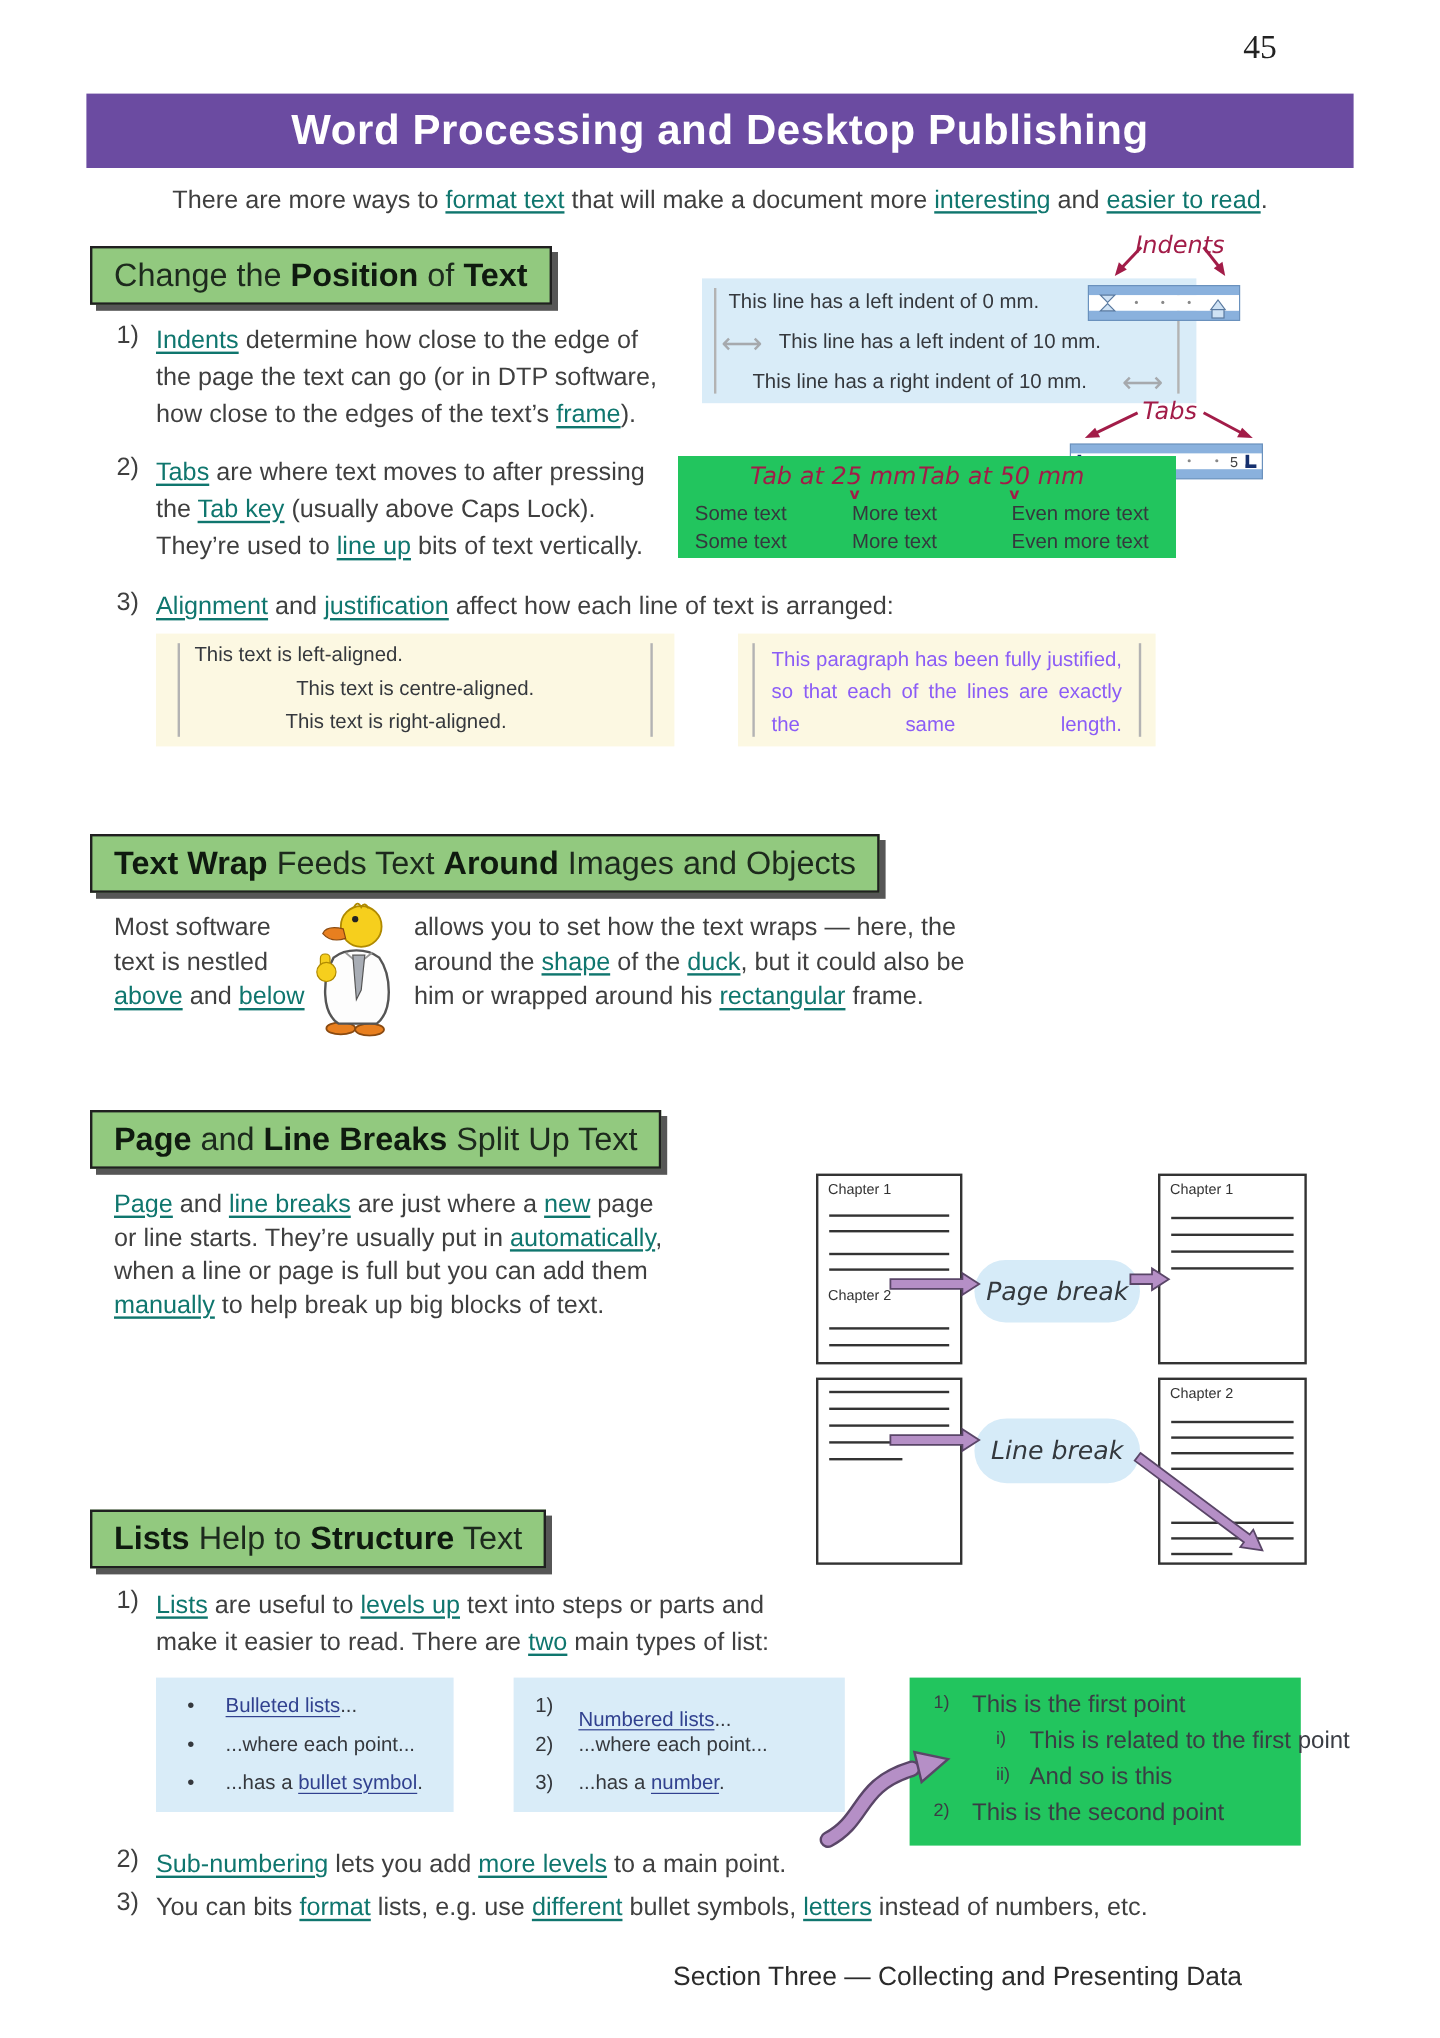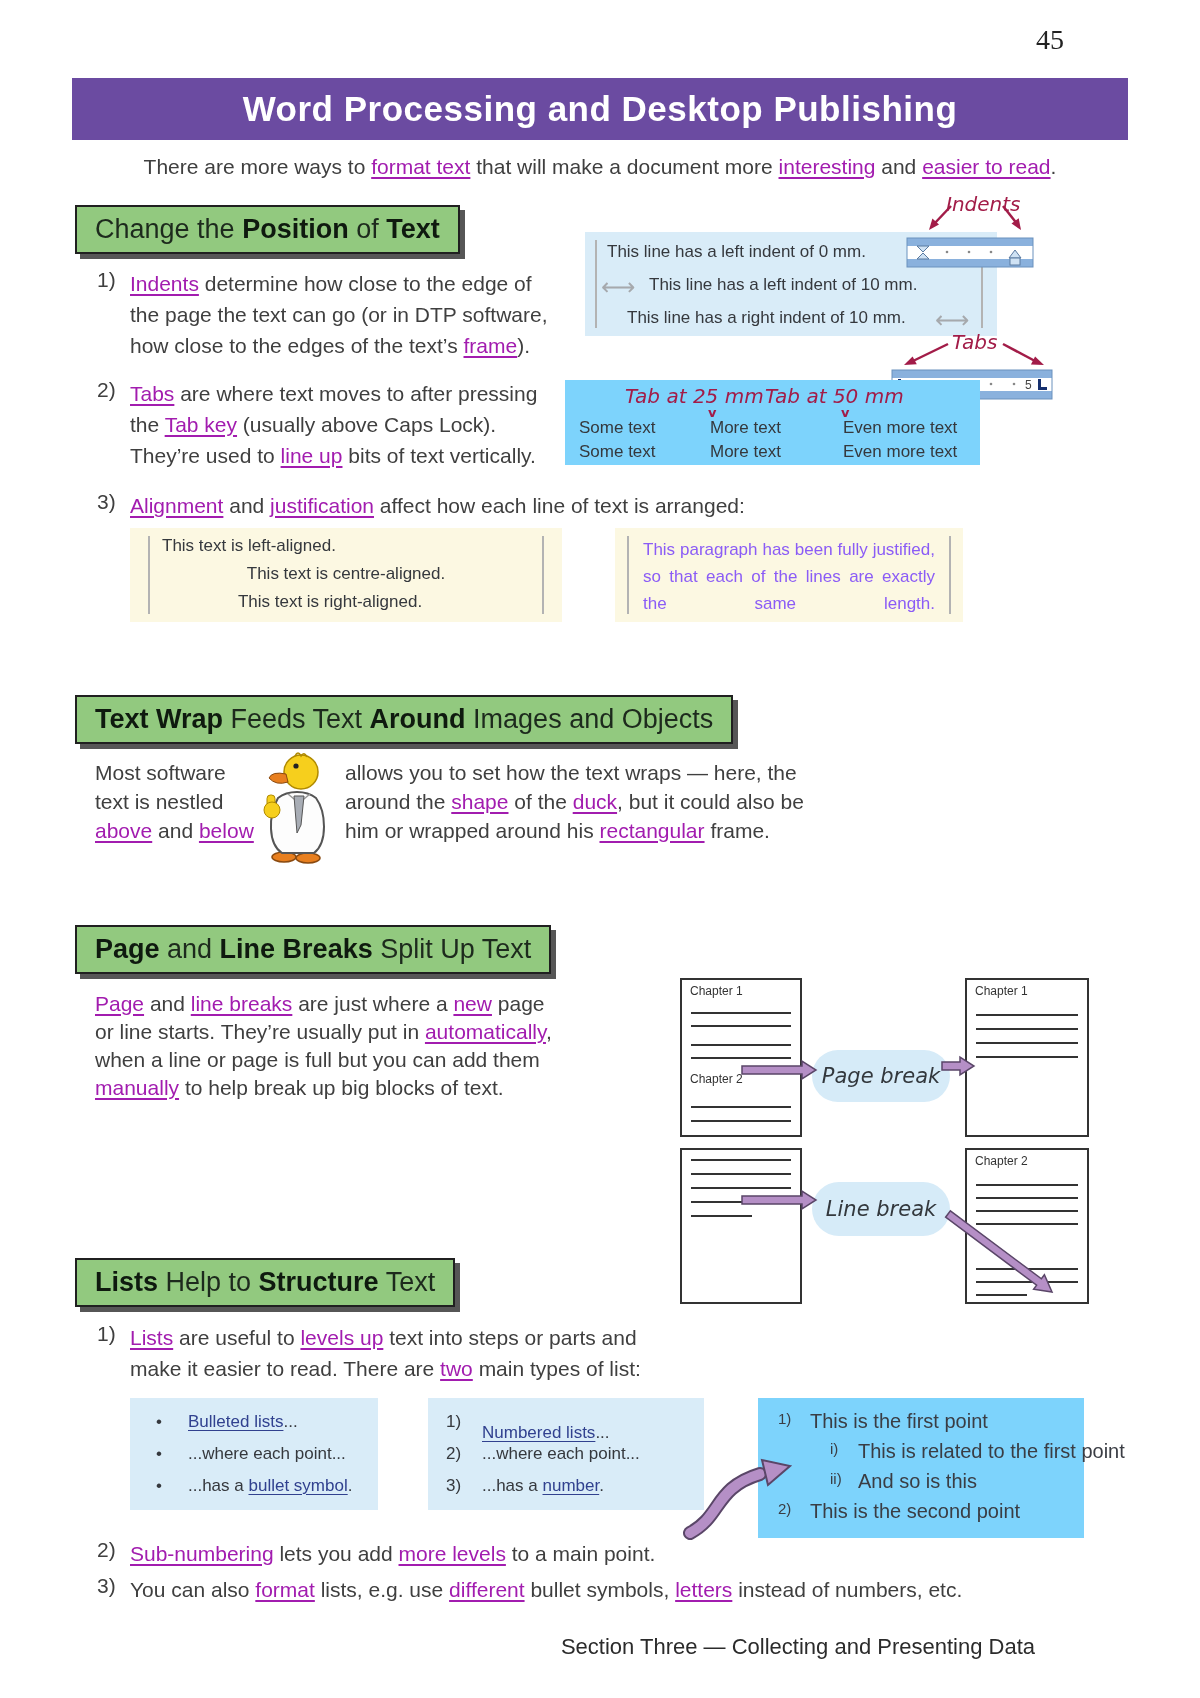--- a/index.html
+++ b/index.html
@@ -1,34 +1,34 @@
 <!DOCTYPE html>
 <html><head>
 <meta charset="utf-8">
 <style>
   html,body{margin:0;padding:0;background:#ffffff;}
   #page{position:relative;width:1200px;height:1698px;background:#ffffff;overflow:hidden;
         font-family:"Liberation Sans",sans-serif;color:#3f3f3f;}
   .abs{position:absolute;}
-  .lnk{color:#a21caf;text-decoration:underline;text-underline-offset:3px;}
+  .lnk{color:#0f766e;text-decoration:underline;text-underline-offset:3px;}
   .nv{color:#31418f;text-decoration:underline;text-underline-offset:3px;}
   .b{font-weight:bold;color:#161d16;}
   .pageno{position:absolute;font-family:"Liberation Serif",serif;font-size:28px;color:#222;}
   .banner{position:absolute;background:#6b4ba1;display:flex;align-items:center;justify-content:center;}
   .banner-title{color:#ffffff;font-size:35px;font-weight:bold;letter-spacing:0.5px;}
   .intro{position:absolute;width:100%;text-align:center;font-size:21px;color:#3f3f3f;white-space:nowrap;}
   .green-hdr{position:absolute;background:#92c97f;border:2px solid #202020;box-shadow:5px 5px 0 #565656;
              padding:7px 18px;font-size:27px;color:#1d2a1d;white-space:nowrap;}
   .green-hdr .b{font-weight:bold;color:#0f1a0f;}
   .itemnum{position:absolute;font-size:21px;color:#3f3f3f;}
   .itemtext{position:absolute;font-size:21px;color:#3f3f3f;line-height:31px;}
   .tline{white-space:nowrap;}
   .demo-box{position:absolute;}
   .bg-blue{background:#d9ecf8;}
-  .bg-lav{background:#7dd3fc;}
+  .bg-lav{background:#22c55e;}
   .bg-cream{background:#fcf8e2;}
   .vbar{position:absolute;width:2px;background:#b3b3b3;}
   .demo-line{position:absolute;font-size:17px;color:#35383d;white-space:nowrap;}
   .garrow{position:absolute;color:#a6a9ad;font-size:24px;line-height:14px;}
   .crimson{position:absolute;color:#a21c48;font-family:"DejaVu Sans",sans-serif;font-style:italic;
            font-size:20px;white-space:nowrap;}
   .vmark{position:absolute;color:#a21c48;font-family:"DejaVu Sans",sans-serif;font-size:13px;font-weight:bold;}
   .alignline{position:absolute;font-size:17px;color:#35383d;width:100%;}
   .justbox-text{position:absolute;font-size:17px;color:#8b5cf6;line-height:27px;
                 text-align:justify;text-align-last:justify;}
@@ -280,18 +280,18 @@
     <polygon points="106,57 100,32 128,38" fill="#b58fc6" stroke="#5a4668" stroke-width="2"></polygon>
   </svg>
 
   <div class="itemnum" style="left:97px;top:1538px;">2)</div>
   <div class="itemtext" style="left:130px;top:1538px;">
     <div class="tline"><span class="lnk">Sub-numbering</span><span> lets you add </span><span class="lnk">more levels</span><span> to a main point.</span></div>
   </div>
 
   <div class="itemnum" style="left:97px;top:1574px;">3)</div>
   <div class="itemtext" style="left:130px;top:1574px;">
-    <div class="tline"><span>You can also </span><span class="lnk">format</span><span> lists, e.g. use </span><span class="lnk">different</span><span> bullet symbols, </span><span class="lnk">letters</span><span> instead of numbers, etc.</span></div>
+    <div class="tline"><span>You can bits </span><span class="lnk">format</span><span> lists, e.g. use </span><span class="lnk">different</span><span> bullet symbols, </span><span class="lnk">letters</span><span> instead of numbers, etc.</span></div>
   </div>
 
   <div class="footer" style="right:165px;top:1634px;">Section Three — Collecting and Presenting Data</div>
 
 </div>
 
 </body></html>

